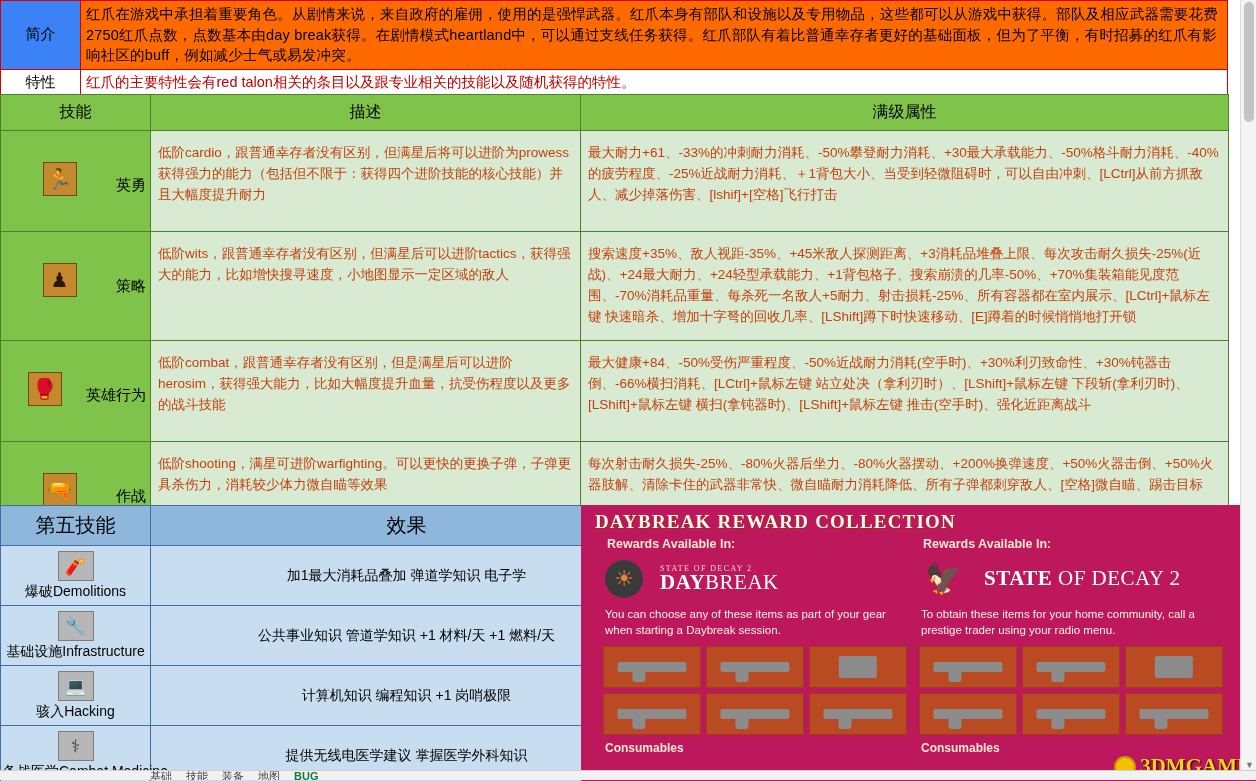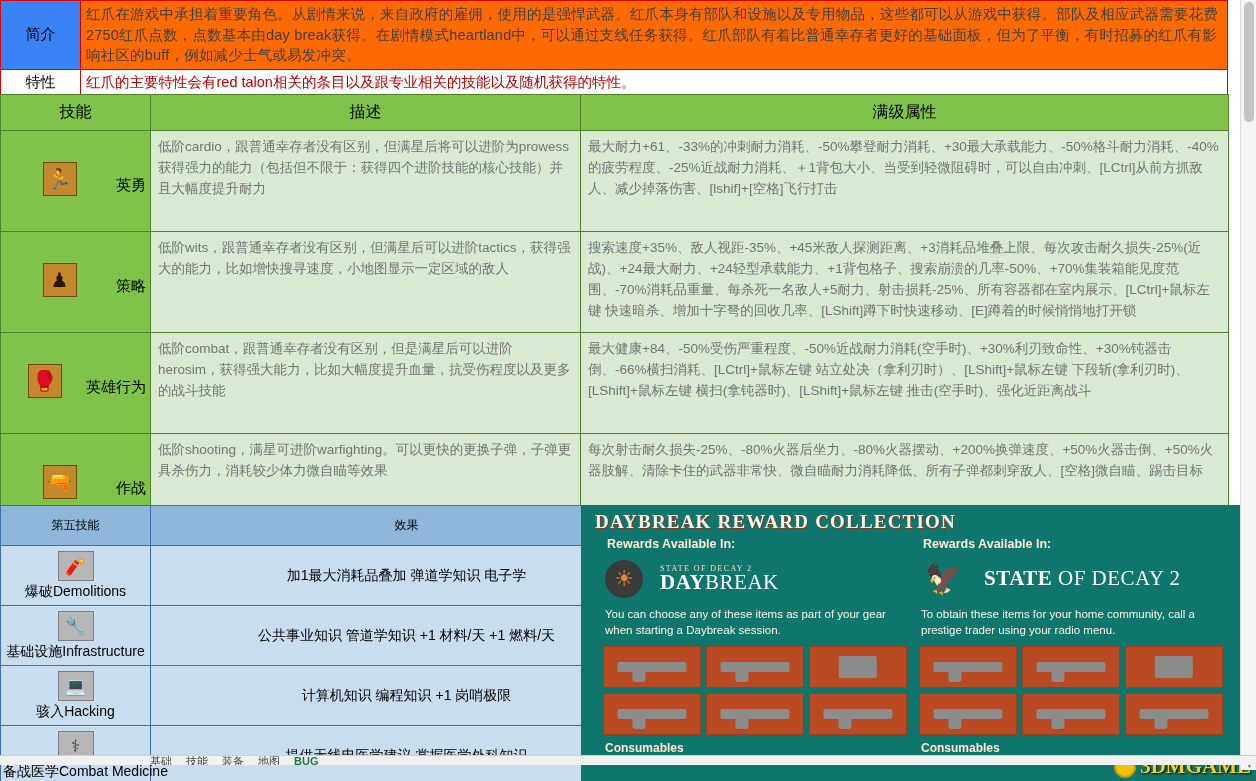--- a/index.html
+++ b/index.html
@@ -32,21 +32,21 @@
   .intro-label {
     width: 80px;
     background: #3b82f6;
     color: #000;
     font-size: 15px;
     text-align: center;
     font-weight: normal;
   }
   .intro-body {
     background: #ff6a00;
-    color: #404040;
+    color: #000000;
     font-size: 14.5px;
     line-height: 1.42;
     letter-spacing: .2px;
   }
   .trait-body {
     background: #ffffff;
     color: #c00000;
     font-size: 14.5px;
     padding: 5px 6px;
     border: 1px solid #d60000;
@@ -112,37 +112,37 @@
     align-items: center;
     justify-content: flex-start;
     gap: 8px;
     padding-left: 6px;
     min-height: 88px;
   }
   .desc-cell, .attr-cell {
     background: #d9ead3;
     font-size: 13.5px;
     line-height: 1.55;
-    color: #737373;
-    padding: 6px 7px;
+    color: #c2410c;
+    padding: 12px 7px;
   }
   .attr-cell { background: #d9ead3; }
   .desc-cell { background: #d9ead3; }
 
   
   .fifth-wrap { position: absolute; left: 0; top: 505px; width: 582px; }
   .fifth-table { width: 580px; border-collapse: collapse; table-layout: fixed; }
   .fifth-table td, .fifth-table th {
     border: 1px solid #3f6fa8;
     vertical-align: middle;
   }
   .fifth-head th {
     background: #8fb7dc;
     color: #000;
-    font-size: 12px;
+    font-size: 20px;
     font-weight: normal;
     height: 40px;
     text-align: center;
   }
   .fcol-name { width: 150px; }
   .fcol-eff  { width: 512px; }
   .fifth-name-cell {
     background: #c9ddf0;
     text-align: center;
     padding: 3px 2px 4px 2px;
@@ -173,21 +173,21 @@
     padding: 8px 6px;
   }
 
   
   .promo {
     position: absolute;
     left: 581px;
     top: 505px;
     width: 676px;
     height: 276px;
-    background: #0f766e;
+    background: #be185d;
     overflow: hidden;
   }
   .promo-title {
     font-family: "Liberation Serif", serif;
     font-weight: bold;
     font-size: 19px;
     letter-spacing: 1.2px;
     color: #fff7e8;
     padding: 6px 0 4px 14px;
     text-shadow: 1px 1px 0 #8d3415;
@@ -315,21 +315,21 @@
   .watermark .wm-face {
     width: 22px; height: 22px;
     border-radius: 50%;
     background: #f2c200;
     border: 2px solid #c99a00;
   }
 
   
   .bottom-strip {
     position: absolute;
-    left: 0; bottom: 16px;
+    left: 0; bottom: 1px;
     width: 1256px;
     height: 10px;
     background: #f1f1f1;
     border-top: 1px solid #d0d0d0;
     overflow: hidden;
   }
   .tabs {
     display: flex;
     gap: 14px;
     font-size: 11px;

